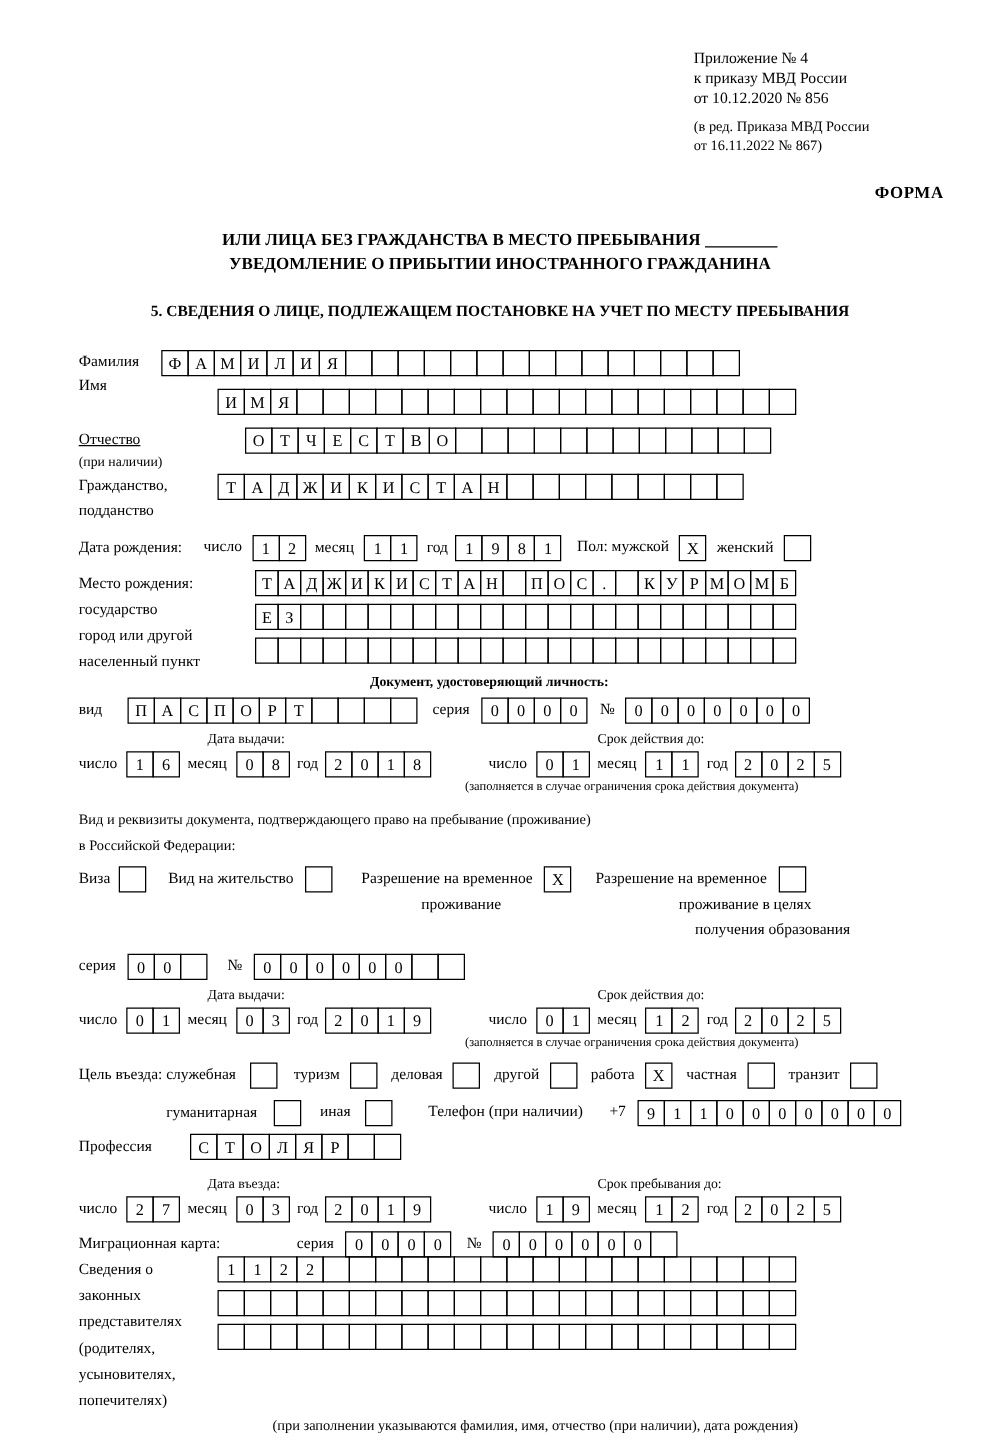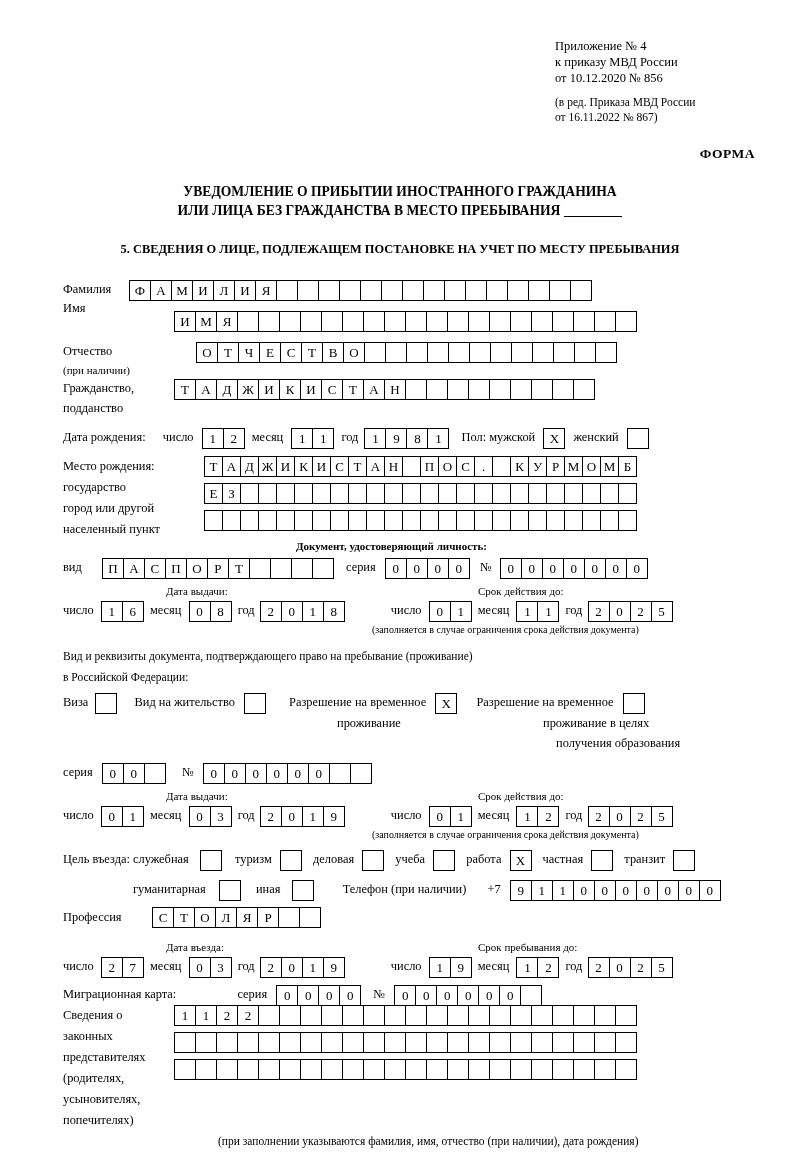--- a/index.html
+++ b/index.html
@@ -33,24 +33,24 @@
     <div>Приложение № 4</div>
     <div>к приказу МВД России</div>
     <div>от 10.12.2020 № 856</div>
     <div class="sub">(в ред. Приказа МВД России</div>
     <div class="sub" style="margin-top:0">от 16.11.2022 № 867)</div>
   </div>
 
   <div class="forma">ФОРМА</div>
 
   <div class="title">
-    <div>УВЕДОМЛЕНИЕ О ПРИБЫТИИ ИНОСТРАННОГО ГРАЖДАНИНА</div>
     <div>
       <span>ИЛИ ЛИЦА БЕЗ ГРАЖДАНСТВА В МЕСТО ПРЕБЫВАНИЯ</span><span class="ul"></span>
     </div>
+    <div>УВЕДОМЛЕНИЕ О ПРИБЫТИИ ИНОСТРАННОГО ГРАЖДАНИНА</div>
   </div>
 
   <div class="sect">5. СВЕДЕНИЯ О ЛИЦЕ, ПОДЛЕЖАЩЕМ ПОСТАНОВКЕ НА УЧЕТ ПО МЕСТУ ПРЕБЫВАНИЯ</div>
 
   <div class="row" style="left:63px;top:282px;">Фамилия</div>
   <div class="row" style="left:129px;top:280px;">
     <span class="cells" id="c-surname">
         <span class="cell">Ф</span>
         <span class="cell">А</span>
         <span class="cell">М</span>
@@ -97,21 +97,21 @@
         <span class="cell"></span>
         <span class="cell"></span>
         <span class="cell"></span>
         <span class="cell"></span>
         <span class="cell"></span>
         <span class="cell"></span>
         <span class="cell"></span>
       </span>
   </div>
 
-  <div class="row" style="left:63px;top:344px;">Отчество</div>
+  <div class="row" style="left:63px;top:344px;text-decoration:underline;">Отчество</div>
   <div class="row sm" style="left:63px;top:364px;text-align:center;">(при наличии)</div>
   <div class="row" style="left:196px;top:342px;">
     <span class="cells" id="c-patronymic">
         <span class="cell">О</span>
         <span class="cell">Т</span>
         <span class="cell">Ч</span>
         <span class="cell">Е</span>
         <span class="cell">С</span>
         <span class="cell">Т</span>
         <span class="cell">В</span>
@@ -420,21 +420,21 @@
   </div>
   <div class="row note" style="left:372px;top:829px;">(заполняется в случае ограничения срока действия документа)</div>
 
   <div class="row" style="left:63px;top:850px;">
     <span class="lbl">Цель въезда: служебная</span>
     <span class="box" style="margin-left:8px;"></span>
     <span class="lbl" style="margin-left:10px;">туризм</span>
     <span class="box" style="margin-left:5px;"></span>
     <span class="lbl" style="margin-left:8px;">деловая</span>
     <span class="box" style="margin-left:5px;"></span>
-    <span class="lbl" style="margin-left:8px;">учеба</span>
+    <span class="lbl" style="margin-left:8px;">другой</span>
     <span class="box" style="margin-left:5px;"></span>
     <span class="lbl" style="margin-left:8px;">работа</span>
     <span class="box" style="margin-left:5px;">Х</span>
     <span class="lbl" style="margin-left:8px;">частная</span>
     <span class="box" style="margin-left:5px;"></span>
     <span class="lbl" style="margin-left:8px;">транзит</span>
     <span class="box" style="margin-left:5px;"></span>
   </div>
 
   <div class="row" style="left:133px;top:880px;">

